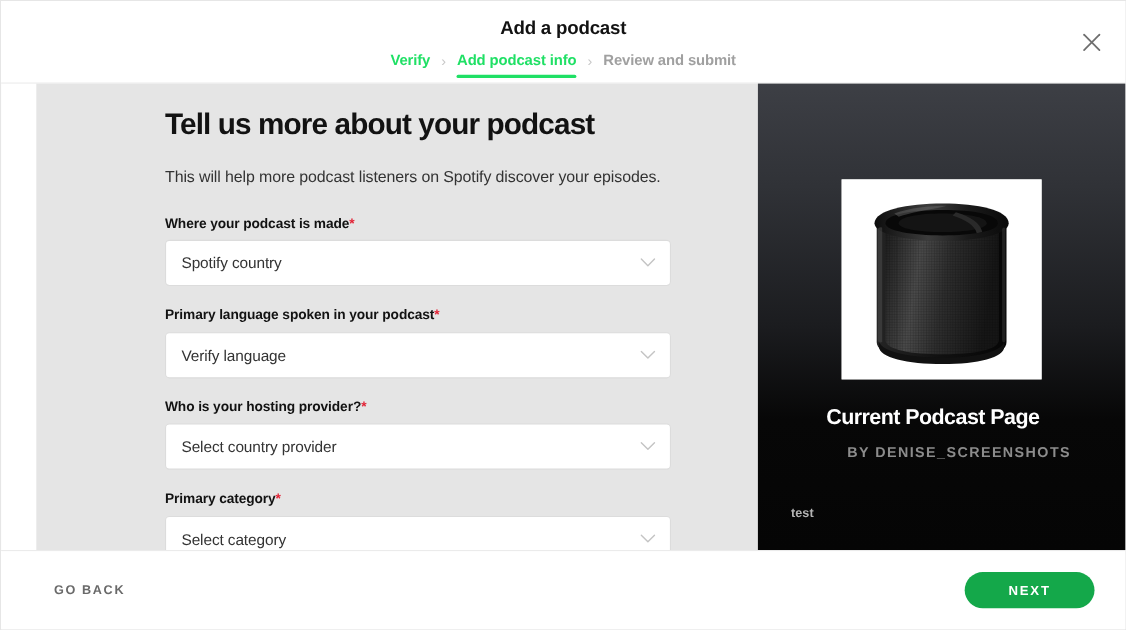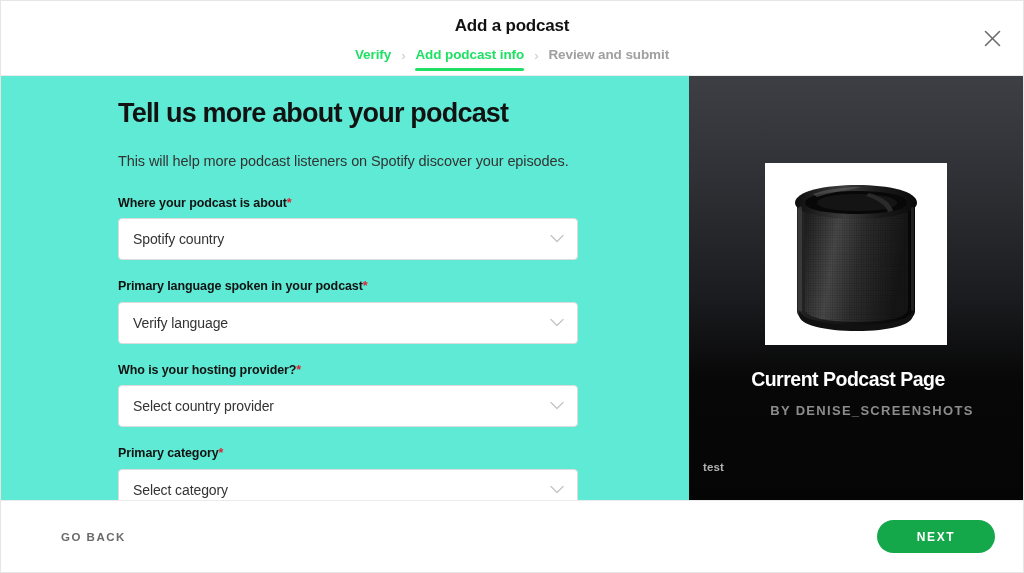--- a/index.html
+++ b/index.html
@@ -98,23 +98,24 @@
   .body {
     flex: 1 1 auto;
     display: flex;
     min-height: 0;
     position: relative;
   }
 
   
   .form-pane {
     flex: 1 1 auto;
-    background: #5eead4;
+    background: #e5e5e5;
     padding: 22px 0 0 117px;
     overflow: hidden;
+    margin-left: 32px;
   }
   .form-heading {
     font-size: 27px;
     font-weight: bold;
     color: #121212;
     letter-spacing: -0.8px;
     margin: 0 0 23px 0;
     line-height: 1.15;
   }
   .form-sub {
@@ -191,39 +192,39 @@
     text-align: center;
     color: #8c8c8c;
     font-size: 13px;
     font-weight: bold;
     letter-spacing: 1.3px;
     line-height: 1;
     padding-left: 32px;
   }
   .preview-desc {
     position: absolute;
-    left: 14px;
+    left: 30px;
     top: 386px;
     color: #b3b3b3;
     font-size: 11.5px;
     font-weight: bold;
     letter-spacing: 0.1px;
     line-height: 1;
   }
 
   
   .footer {
     flex: 0 0 72px;
     height: 72px;
     background: #ffffff;
     border-top: 1px solid #ebebeb;
     display: flex;
     align-items: center;
     justify-content: space-between;
-    padding: 0 28px 0 60px;
+    padding: 0 28px 0 48px;
     position: relative;
     z-index: 2;
   }
   .go-back {
     background: none;
     border: none;
     padding: 0;
     font-family: inherit;
     font-size: 11.5px;
     font-weight: bold;
@@ -274,21 +275,21 @@
     </button>
   </div>
 
   <div class="body">
 
     <div class="form-pane">
       <h2 class="form-heading">Tell us more about your podcast</h2>
       <p class="form-sub">This will help more podcast listeners on Spotify discover your episodes.</p>
 
       <div class="field">
-        <label class="field-label"><span>Where your podcast is about</span><span class="req">*</span></label>
+        <label class="field-label"><span>Where your podcast is made</span><span class="req">*</span></label>
         <div class="select">
           <span class="select-value">Spotify country</span>
           <svg class="chev" width="14" height="9" viewBox="0 0 14 9">
             <path d="M1 1 L7 7 L13 1" fill="none" stroke="#c4c4c4" stroke-width="1.3" stroke-linecap="round" stroke-linejoin="round"></path>
           </svg>
         </div>
       </div>
 
       <div class="field">
         <label class="field-label"><span>Primary language spoken in your podcast</span><span class="req">*</span></label>

